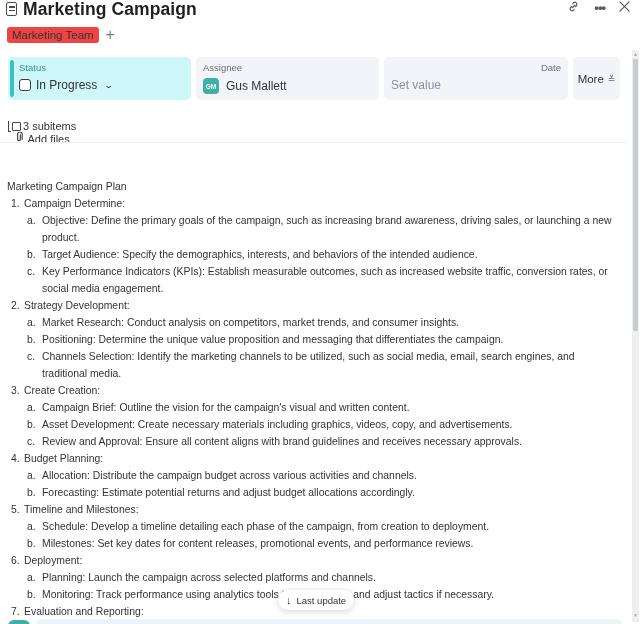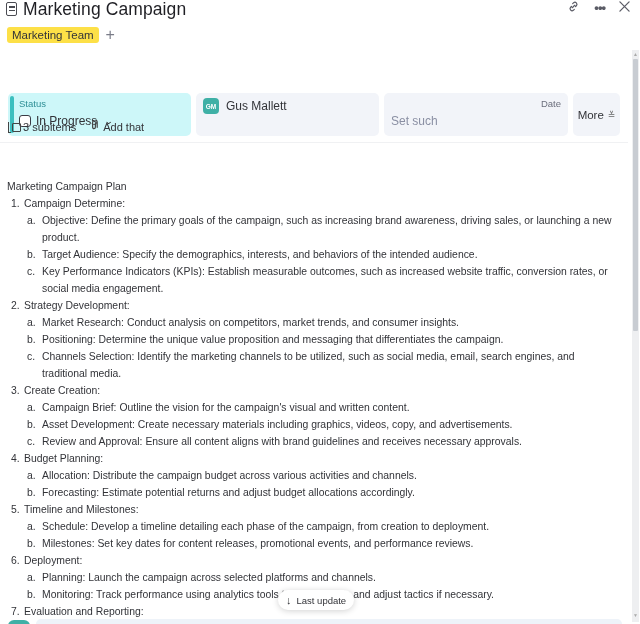--- a/index.html
+++ b/index.html
@@ -3,46 +3,46 @@
 <meta charset="utf-8">
 <style>
   * { box-sizing: border-box; margin: 0; padding: 0; }
   html, body { width: 640px; height: 624px; overflow: hidden; background: #ffffff; }
   body { font-family: "Liberation Sans", "DejaVu Sans", sans-serif; color: #323338; position: relative; }
 
   .title-row { position: absolute; left: 6px; top: -3px; height: 24px; display: flex; align-items: center; }
   .title-icon { width: 11px; height: 14px; border: 1.6px solid #4a4b52; border-radius: 2px; margin-right: 6px; position: relative; }
   .title-icon::before { content: ""; position: absolute; left: 1.5px; right: 1.5px; top: 3px; height: 1.5px; background: #4a4b52; }
   .title-icon::after { content: ""; position: absolute; left: 1.5px; right: 1.5px; top: 6.5px; height: 1.5px; background: #4a4b52; }
-  .title-text { font-size: 17.5px; font-weight: normal; color: #1f1f24; letter-spacing: 0.1px; }
+  .title-text { font-size: 17.5px; font-weight: bold; color: #1f1f24; letter-spacing: 0.1px; }
 
   .top-actions { position: absolute; right: 10px; top: 0; height: 14px; display: flex; align-items: center; gap: 14px; }
   .act { color: #5b5c66; font-size: 13px; line-height: 13px; cursor: pointer; }
 
   .tag-row { position: absolute; left: 7px; top: 27px; display: flex; align-items: center; gap: 7px; }
-  .tag { background: #fde047; padding: 2px 5px; font-size: 11.5px; color: #323338; border-radius: 3px; }
+  .tag { background: #ef4444; padding: 2px 5px; font-size: 11.5px; color: #323338; border-radius: 3px; }
   .tag-add { font-size: 16px; color: #7a7c88; font-weight: 300; line-height: 14px; }
 
   .fields { position: absolute; left: 8px; top: 57px; display: flex; gap: 5px; }
-  .field { height: 43px; border-radius: 5px; background: #f2f4f9; padding: 5px 7px; position: relative; margin-top: 36px; }
+  .field { height: 43px; border-radius: 5px; background: #f2f4f9; padding: 5px 7px; position: relative; }
   .field .label { font-size: 9.5px; color: #6b6e7c; margin-bottom: 5px; }
   .field .value { font-size: 12px; color: #323338; display: flex; align-items: center; }
   .f-status { width: 183px; background: #cdf7f9; padding-left: 11px; }
   .f-status::before { content: ""; position: absolute; left: 2px; top: 3px; bottom: 3px; width: 3.5px; border-radius: 2px; background: #3bbfbf; }
   .f-status .label { color: #2e8f96; }
   .checkbox { width: 12px; height: 12px; border: 1.3px solid #3a3b45; border-radius: 3px; background: #fff; margin-right: 5px; }
   .chev { font-size: 9px; margin-left: 8px; color: #333; transform: scaleX(1.3); display: inline-block; }
   .f-assignee { width: 183px; }
   .avatar { width: 16px; height: 16px; border-radius: 4px; background: #3fb0a6; color: #fff; font-size: 6.5px; font-weight: bold; display: flex; align-items: center; justify-content: center; margin-right: 7px; }
   .f-date { width: 184px; text-align: right; }
   .f-date .value { color: #8a8fa3; }
   .f-more { width: 47px; display: flex; align-items: center; justify-content: center; padding: 0; font-size: 11.5px; color: #323338; cursor: pointer; }
   .more-chev { font-size: 9px; margin-left: 4px; color: #666; }
 
-  .meta-row { position: absolute; left: 8px; top: 120px; display: flex; align-items: center; font-size: 11px; color: #323338; }
+  .meta-row { position: absolute; left: 8px; top: 120px; display: flex; align-items: center; font-size: 11px; color: #323338; flex-direction: column; }
   .meta-item { display: flex; align-items: center; margin-right: 14px; cursor: pointer; }
   .subitems-icon { width: 11px; height: 10px; margin-right: 4px; position: relative; }
   .subitems-icon::before { content: ""; position: absolute; left: 0; top: 0; width: 2px; height: 10px; border-left: 1.4px solid #444; border-bottom: 1.4px solid #444; }
   .subitems-icon::after { content: ""; position: absolute; left: 4px; top: 1px; width: 7px; height: 7px; border: 1.4px solid #444; border-radius: 1px; }
   .clip-icon { font-size: 11px; margin-right: 5px; color: #444; }
 
   .sep { position: absolute; left: 0; width: 628px; height: 1px; background: #f0f1f3; }
 
   .doc { position: absolute; left: 7px; top: 178px; width: 612px; font-size: 10.4px; line-height: 17px; color: #323338; }
   .doc .head { margin-bottom: 0; }
@@ -94,47 +94,48 @@
 <div class="fields">
   <div class="field f-status">
     <div class="label">Status</div>
     <div class="value">
       <span class="checkbox"></span>
       <span>In Progress</span>
       <span class="chev">⌄</span>
     </div>
   </div>
   <div class="field f-assignee">
+    <div class="label">Assignee</div>
     <div class="value">
       <span class="avatar">GM</span>
       <span>Gus Mallett</span>
     </div>
   </div>
   <div class="field f-date">
     <div class="label">Date</div>
-    <div class="value">Set such</div>
+    <div class="value">Set value</div>
   </div>
   <div class="field f-more">
     <span>More</span>
     <span class="more-chev">≚</span>
   </div>
 </div>
 
 <div class="meta-row">
   <div class="meta-item">
     <span class="subitems-icon"></span>
     <span>3 subitems</span>
   </div>
   <div class="meta-item">
     <span class="clip-icon">
       <svg width="8" height="11" viewBox="0 0 8 12">
           <path d="M5.5 3v5a1.5 1.5 0 01-3 0V2.5a2.5 2.5 0 015 0V8" fill="none" stroke="#444" stroke-width="1.3" stroke-linecap="round"></path>
         </svg>
     </span>
-    <span>Add that</span>
+    <span>Add files</span>
   </div>
 </div>
 
 <div class="sep" style="top:142px;"></div>
 
 <div class="doc">
   <div class="head">Marketing Campaign Plan</div>
   <ol class="top">
     <li class="sec">
       <span class="num">1.</span>

